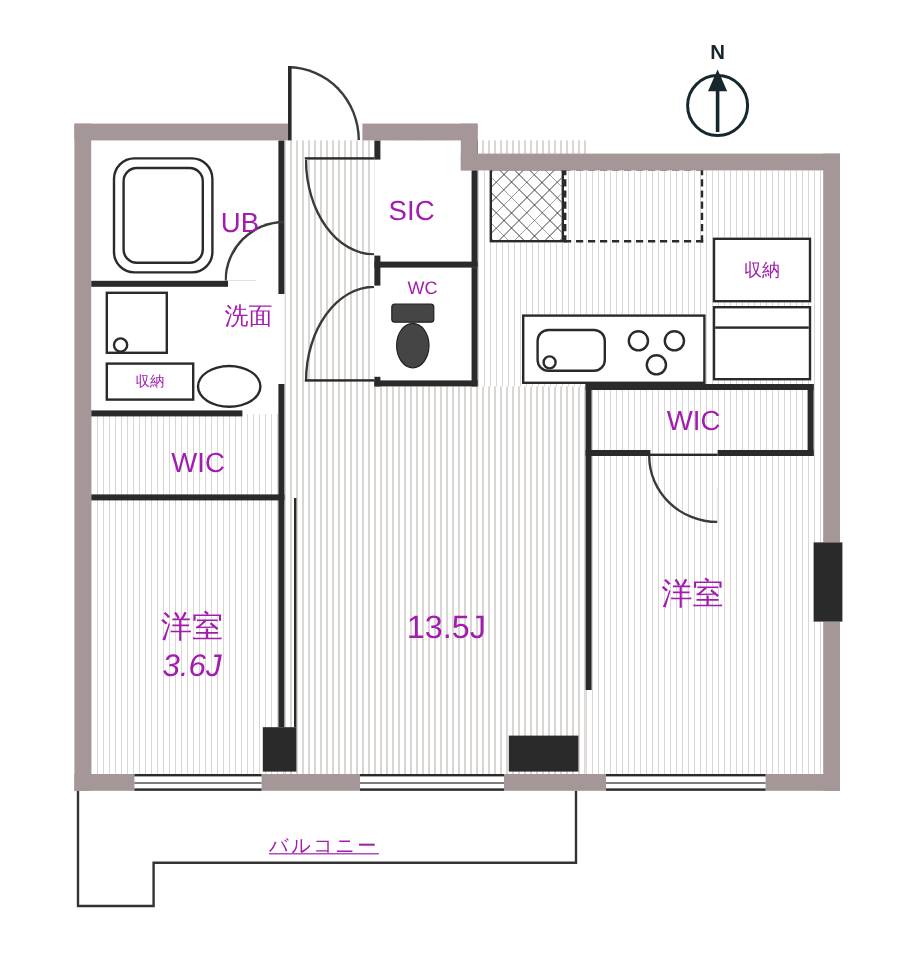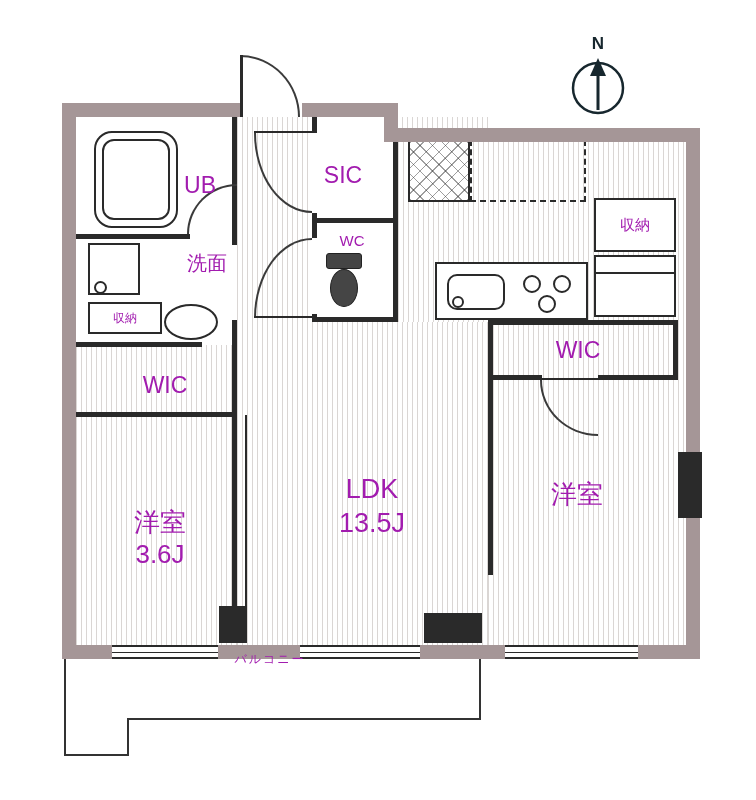--- a/index.html
+++ b/index.html
@@ -123,29 +123,28 @@
   <div class="arc arc-tl" style="left:254px;top:238px;width:58px;height:80px;"></div>
   <div class="thin" style="left:254px;top:316px;width:58px;height:2px;"></div>
   <div class="arc arc-bl" style="left:540px;top:380px;width:58px;height:56px;"></div>
   <div class="thin" style="left:540px;top:378px;width:58px;height:2px;"></div>
 
   <div class="label" style="left:180px;top:170px;width:40px;height:30px;font-size:23px;">UB</div>
   <div class="label" style="left:175px;top:248px;width:64px;height:30px;font-size:20px;">洗面</div>
   <div class="label" style="left:88px;top:302px;width:74px;height:32px;font-size:12px;">収納</div>
   <div class="label" style="left:130px;top:370px;width:70px;height:30px;font-size:23px;">WIC</div>
   <div class="label" style="left:110px;top:506px;width:100px;height:32px;font-size:26px;">洋室</div>
-  <div class="label" style="left:110px;top:538px;width:100px;height:32px;font-size:26px;">3.6J</div>
+  <div class="label" style="left:110px;top:538px;width:100px;height:32px;font-size:26px;font-style:italic;">3.6J</div>
   <div class="label" style="left:312px;top:160px;width:62px;height:30px;font-size:23px;">SIC</div>
   <div class="label" style="left:322px;top:230px;width:60px;height:20px;font-size:15px;">WC</div>
-  <div class="label" style="left:320px;top:472px;width:104px;height:34px;font-size:27px;">LDK</div>
   <div class="label" style="left:320px;top:506px;width:104px;height:34px;font-size:27px;">13.5J</div>
   <div class="label" style="left:594px;top:198px;width:82px;height:54px;font-size:15px;">収納</div>
   <div class="label" style="left:540px;top:335px;width:76px;height:30px;font-size:23px;">WIC</div>
   <div class="label" style="left:527px;top:478px;width:100px;height:32px;font-size:26px;">洋室</div>
-  <div class="label" style="left:200px;top:646px;width:140px;height:26px;font-size:12px;letter-spacing:2px;">バルコニー</div>
+  <div class="label" style="left:200px;top:692px;width:140px;height:26px;font-size:16px;letter-spacing:2px;text-decoration:underline;">バルコニー</div>
 
   <div class="label" style="left:568px;top:34px;width:60px;height:20px;font-size:17px;font-weight:bold;color:#17272e;">N</div>
   <svg class="abs" style="left:569px;top:56px;" width="58" height="60" viewBox="0 0 58 60">
     <circle cx="29" cy="32" r="25" fill="none" stroke="#17272e" stroke-width="2.5"></circle>
     <rect x="27.5" y="16" width="3" height="38" fill="#17272e"></rect>
     <polygon points="29,2 21,20 37,20" fill="#17272e"></polygon>
   </svg>
 
 </div>
 

